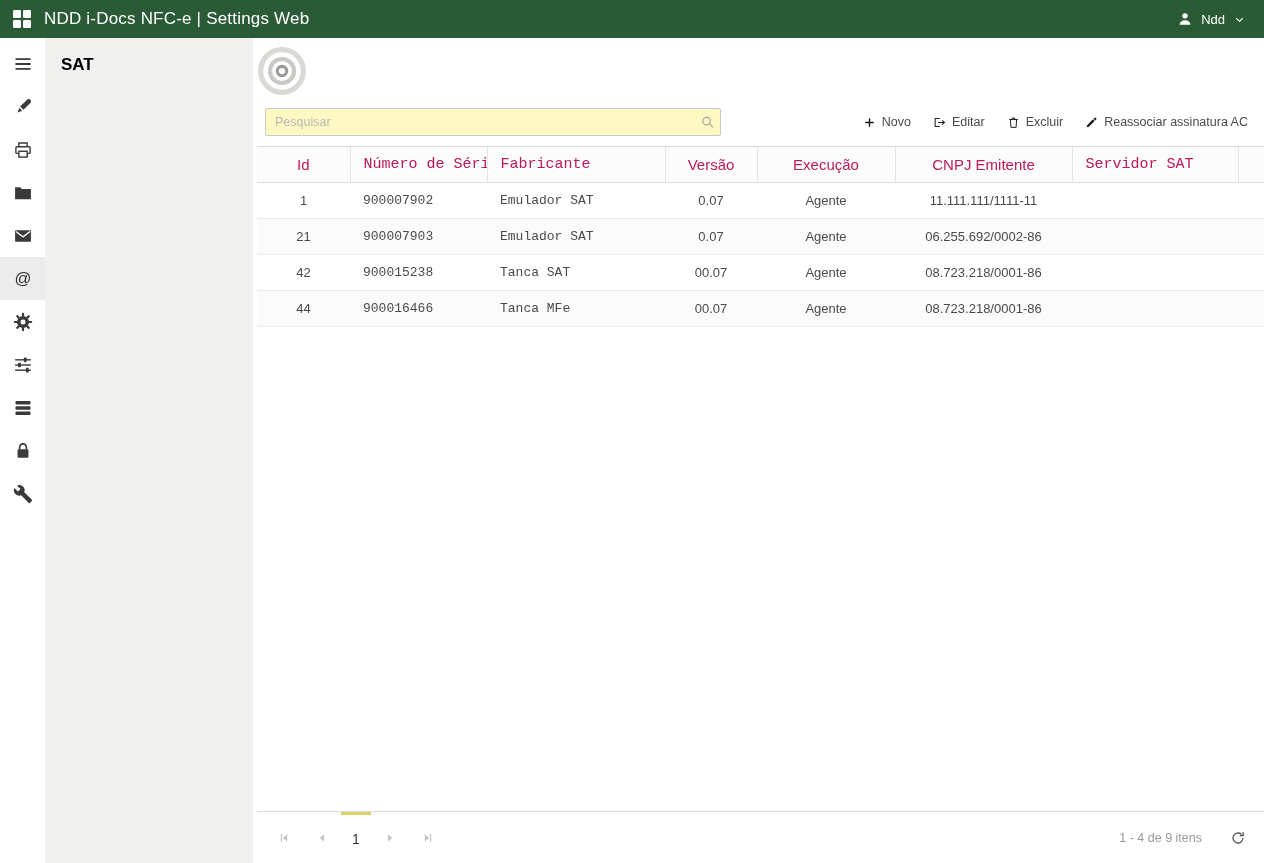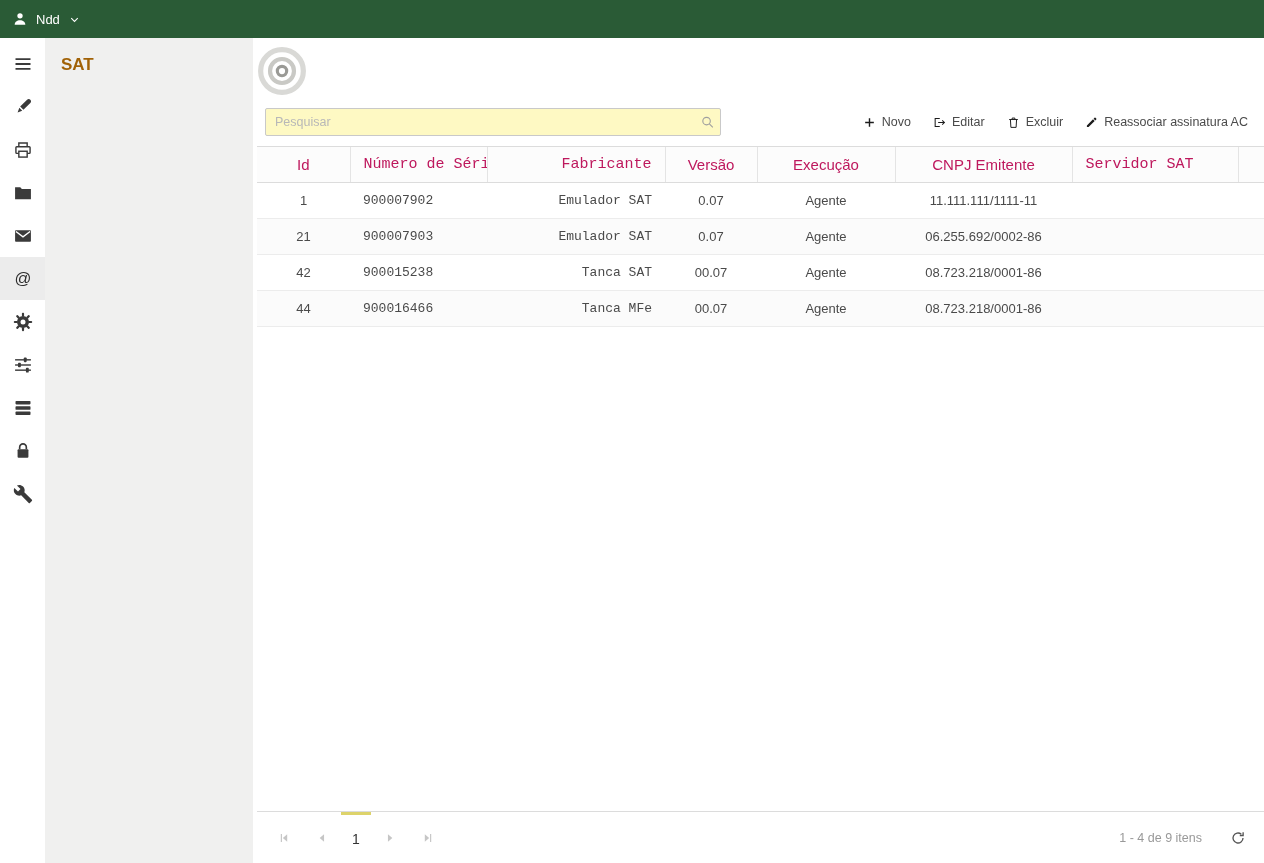--- a/index.html
+++ b/index.html
@@ -25,21 +25,21 @@
   .shell{display:flex;height:825px;}
 
   
   .rail{width:45px;background:#fff;padding-top:4px;flex:0 0 45px;}
   .rail-item{height:43px;display:flex;align-items:center;justify-content:center;cursor:pointer;}
   .rail-item.selected{background:#ececec;}
   .rail-item svg{width:20px;height:20px;display:block;}
 
   
   .sidebar{width:208px;flex:0 0 208px;background:#f0f0ef;}
-  .sidebar-title{padding:17px 16px 15px;font-size:17px;font-weight:600;color:#a16207;}
+  .sidebar-title{padding:17px 16px 15px;font-size:17px;font-weight:600;color:#000000;}
   .sidebar-item{padding:12px 16px;font-size:13px;color:#333;cursor:pointer;}
   .sidebar-item.selected{background:#e2e2e1;}
 
   
   .main{flex:1;position:relative;background:#fff;overflow:hidden;}
   .page-header{display:flex;align-items:center;gap:12px;padding:8px 0 2px 4px;}
   .page-logo svg{width:50px;height:50px;display:block;}
   .page-title{font-size:23px;font-weight:600;color:#666;}
 
   .controls-row{display:flex;justify-content:space-between;align-items:center;
@@ -62,21 +62,21 @@
     overflow:hidden;white-space:nowrap;cursor:pointer;}
   .grid th + th{border-left:1px solid #e4e4e4;}
   .grid td{height:36px;font-size:13px;color:#4a4a4a;border-bottom:1px solid #ececec;
     padding:0 13px;overflow:hidden;white-space:nowrap;}
   .grid tr.alt td{background:#fbfbfb;}
   .grid tr{cursor:pointer;}
   .al-c{text-align:center;}
   .al-l{text-align:left;font-family:Liberation Mono, monospace;}
   .grid th:nth-child(1),.grid td:nth-child(1){width:93px;}
   .grid th:nth-child(2),.grid td:nth-child(2){width:137px;}
-  .grid th:nth-child(3),.grid td:nth-child(3){width:178px;text-align:right;}
+  .grid th:nth-child(3),.grid td:nth-child(3){width:178px;}
   .grid th:nth-child(4),.grid td:nth-child(4){width:92px;}
   .grid th:nth-child(5),.grid td:nth-child(5){width:138px;}
   .grid th:nth-child(6),.grid td:nth-child(6){width:177px;}
   .grid th:nth-child(7),.grid td:nth-child(7){width:166px;}
 
   
   .pager{position:absolute;left:4px;right:0;bottom:0;height:52px;border-top:1px solid #dcdcdc;
     background:#fff;display:flex;align-items:center;padding:0 18px 0 8px;}
   .pager-btn{width:38px;height:100%;display:flex;align-items:center;justify-content:center;cursor:pointer;}
   .pager-btn svg{width:14px;height:14px;display:block;}
@@ -84,20 +84,31 @@
     font-size:14px;color:#333;border-top:3px solid var(--accent-yellow);cursor:pointer;}
   .pager-spacer{flex:1;}
   .pager-info{font-size:12.5px;color:#999;margin-right:28px;}
   .refresh-btn{display:flex;cursor:pointer;}
   .refresh-btn svg{width:16px;height:16px;display:block;}
 </style>
 </head>
 <body>
 
 <div class="topbar">
+  <div class="topbar-left">
+    <span class="app-logo">
+      <svg viewBox="0 0 20 20" fill="#fff">
+          <rect x="1" y="1" width="8" height="8" rx="1.2"></rect>
+          <rect x="11" y="1" width="8" height="8" rx="1.2"></rect>
+          <rect x="1" y="11" width="8" height="8" rx="1.2"></rect>
+          <rect x="11" y="11" width="8" height="8" rx="1.2"></rect>
+        </svg>
+    </span>
+    <span class="topbar-title">NDD i-Docs NFC-e | Settings Web</span>
+  </div>
   <div class="topbar-right">
     <span>
       <svg width="16" height="16" viewBox="0 0 24 24" fill="#fff">
           <circle cx="12" cy="7.2" r="4"></circle>
           <path d="M4 20.5c0-4.2 3.6-6.8 8-6.8s8 2.6 8 6.8z"></path>
         </svg>
     </span>
     <span class="user-name">Ndd</span>
     <span>
       <svg width="13" height="13" viewBox="0 0 24 24" fill="none" stroke="#fff" stroke-width="2">

